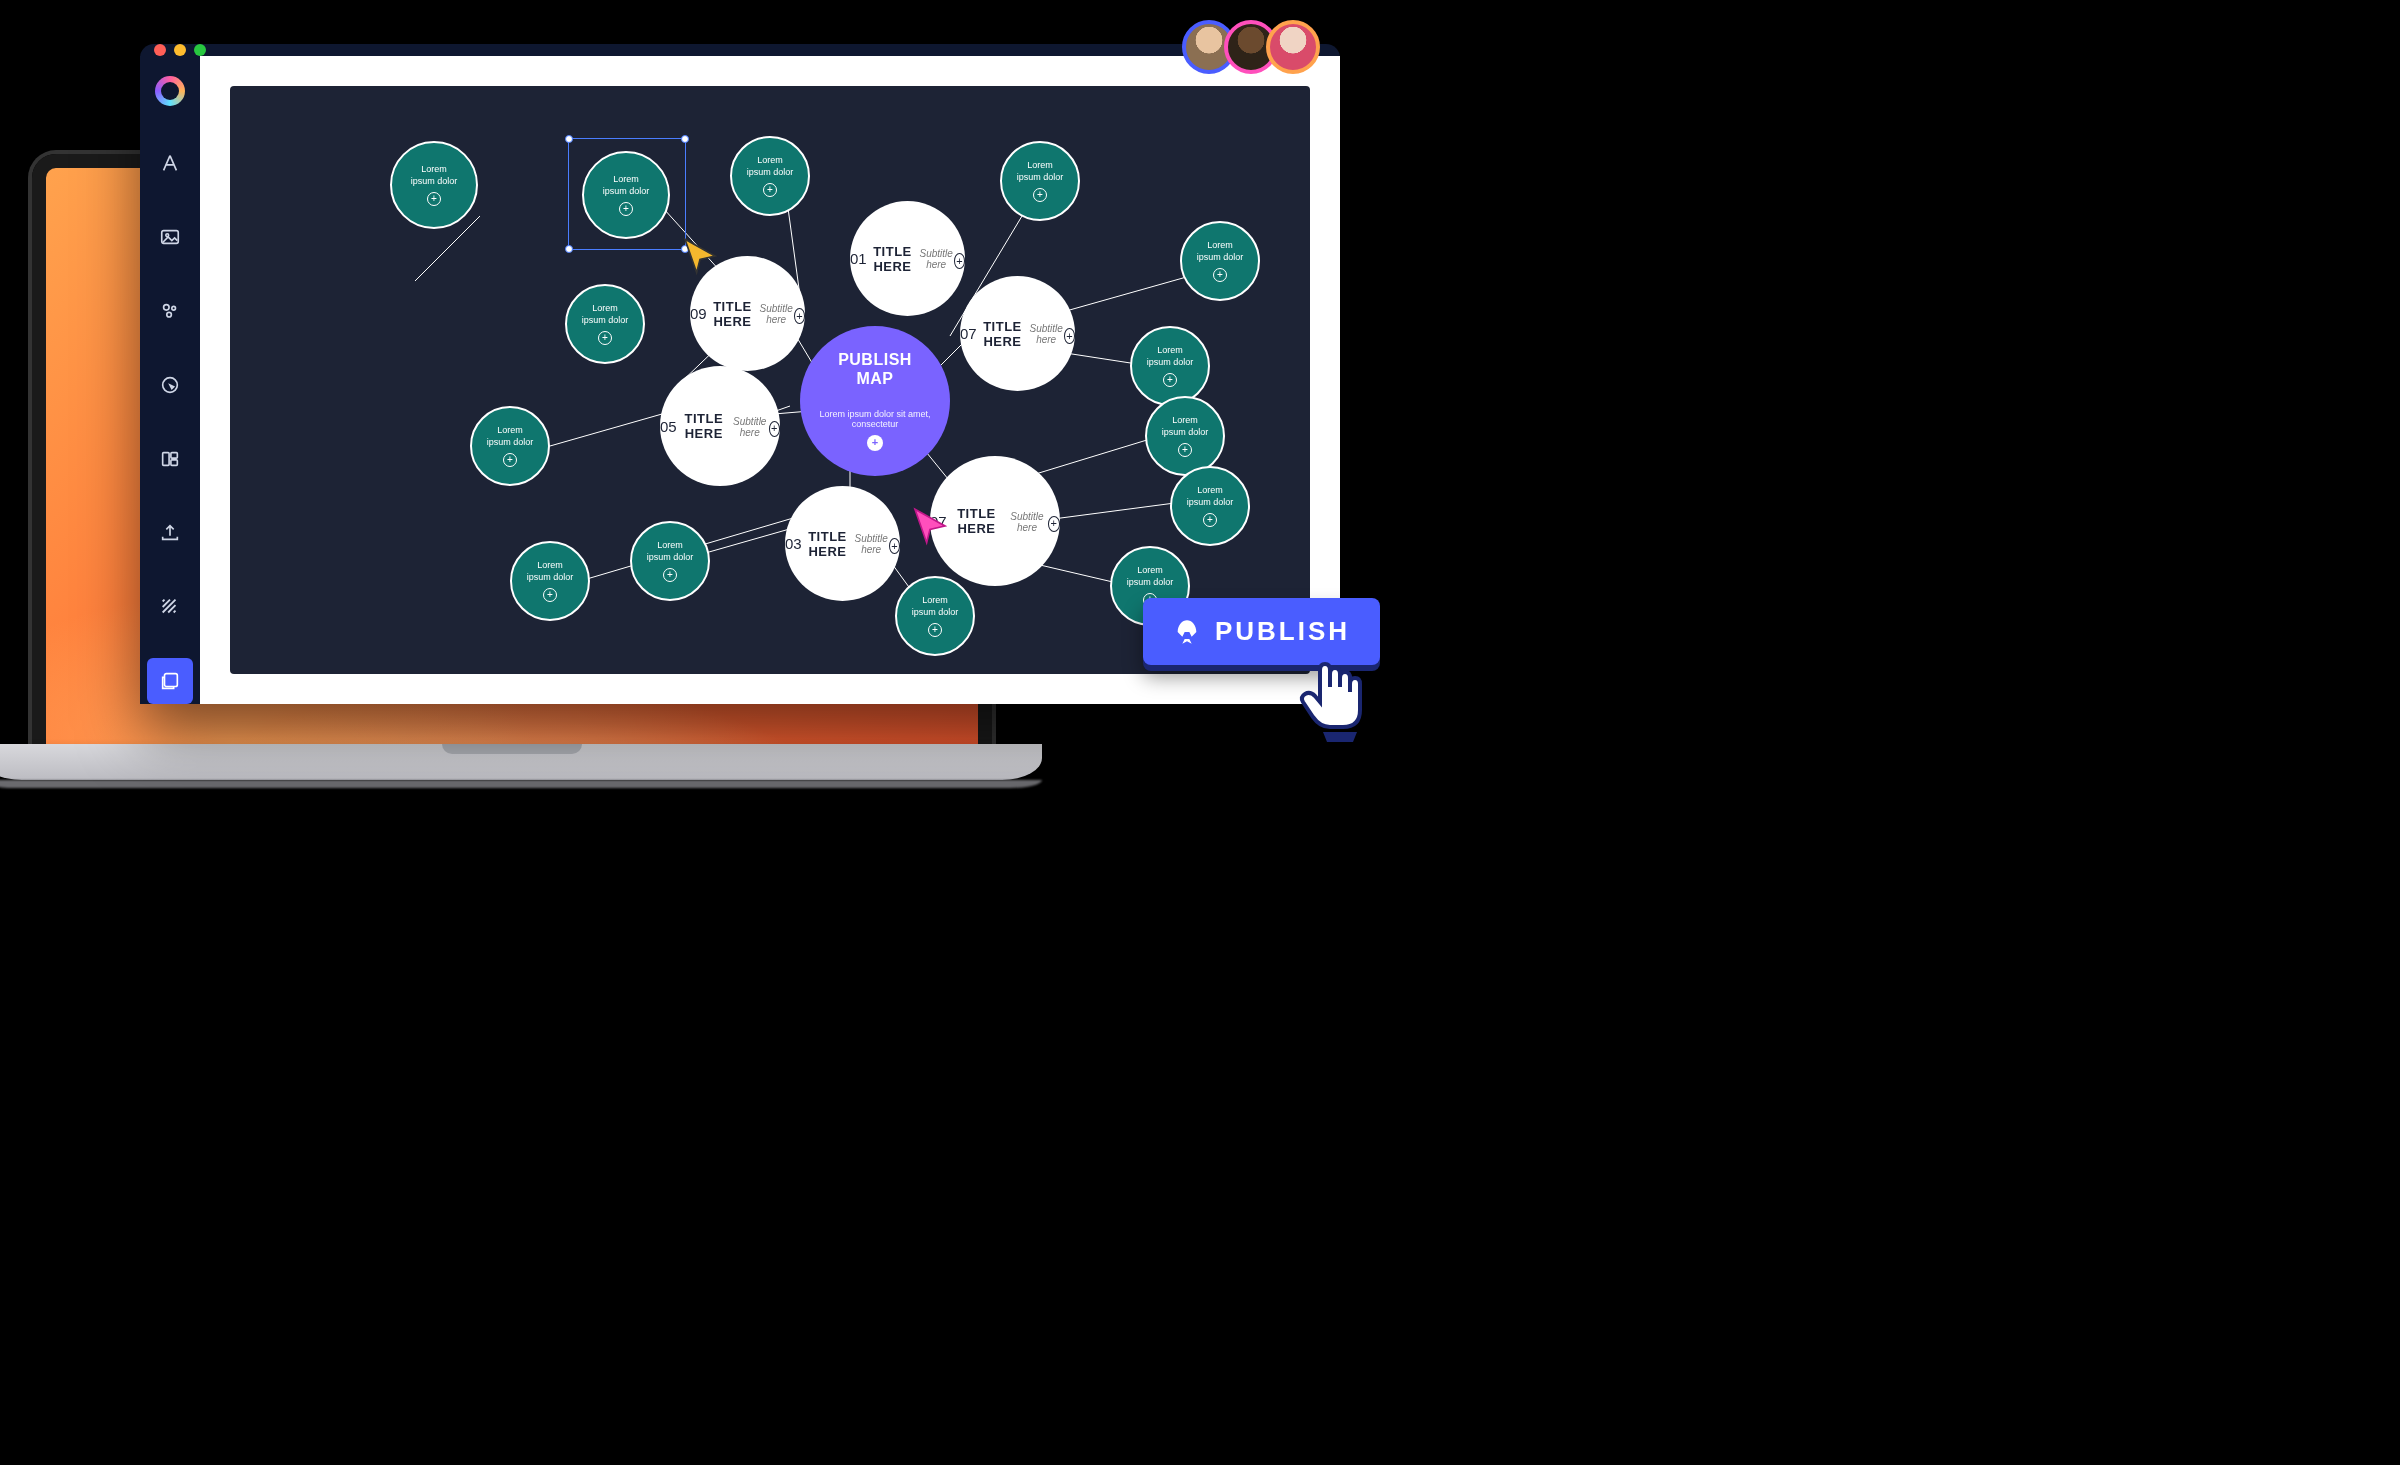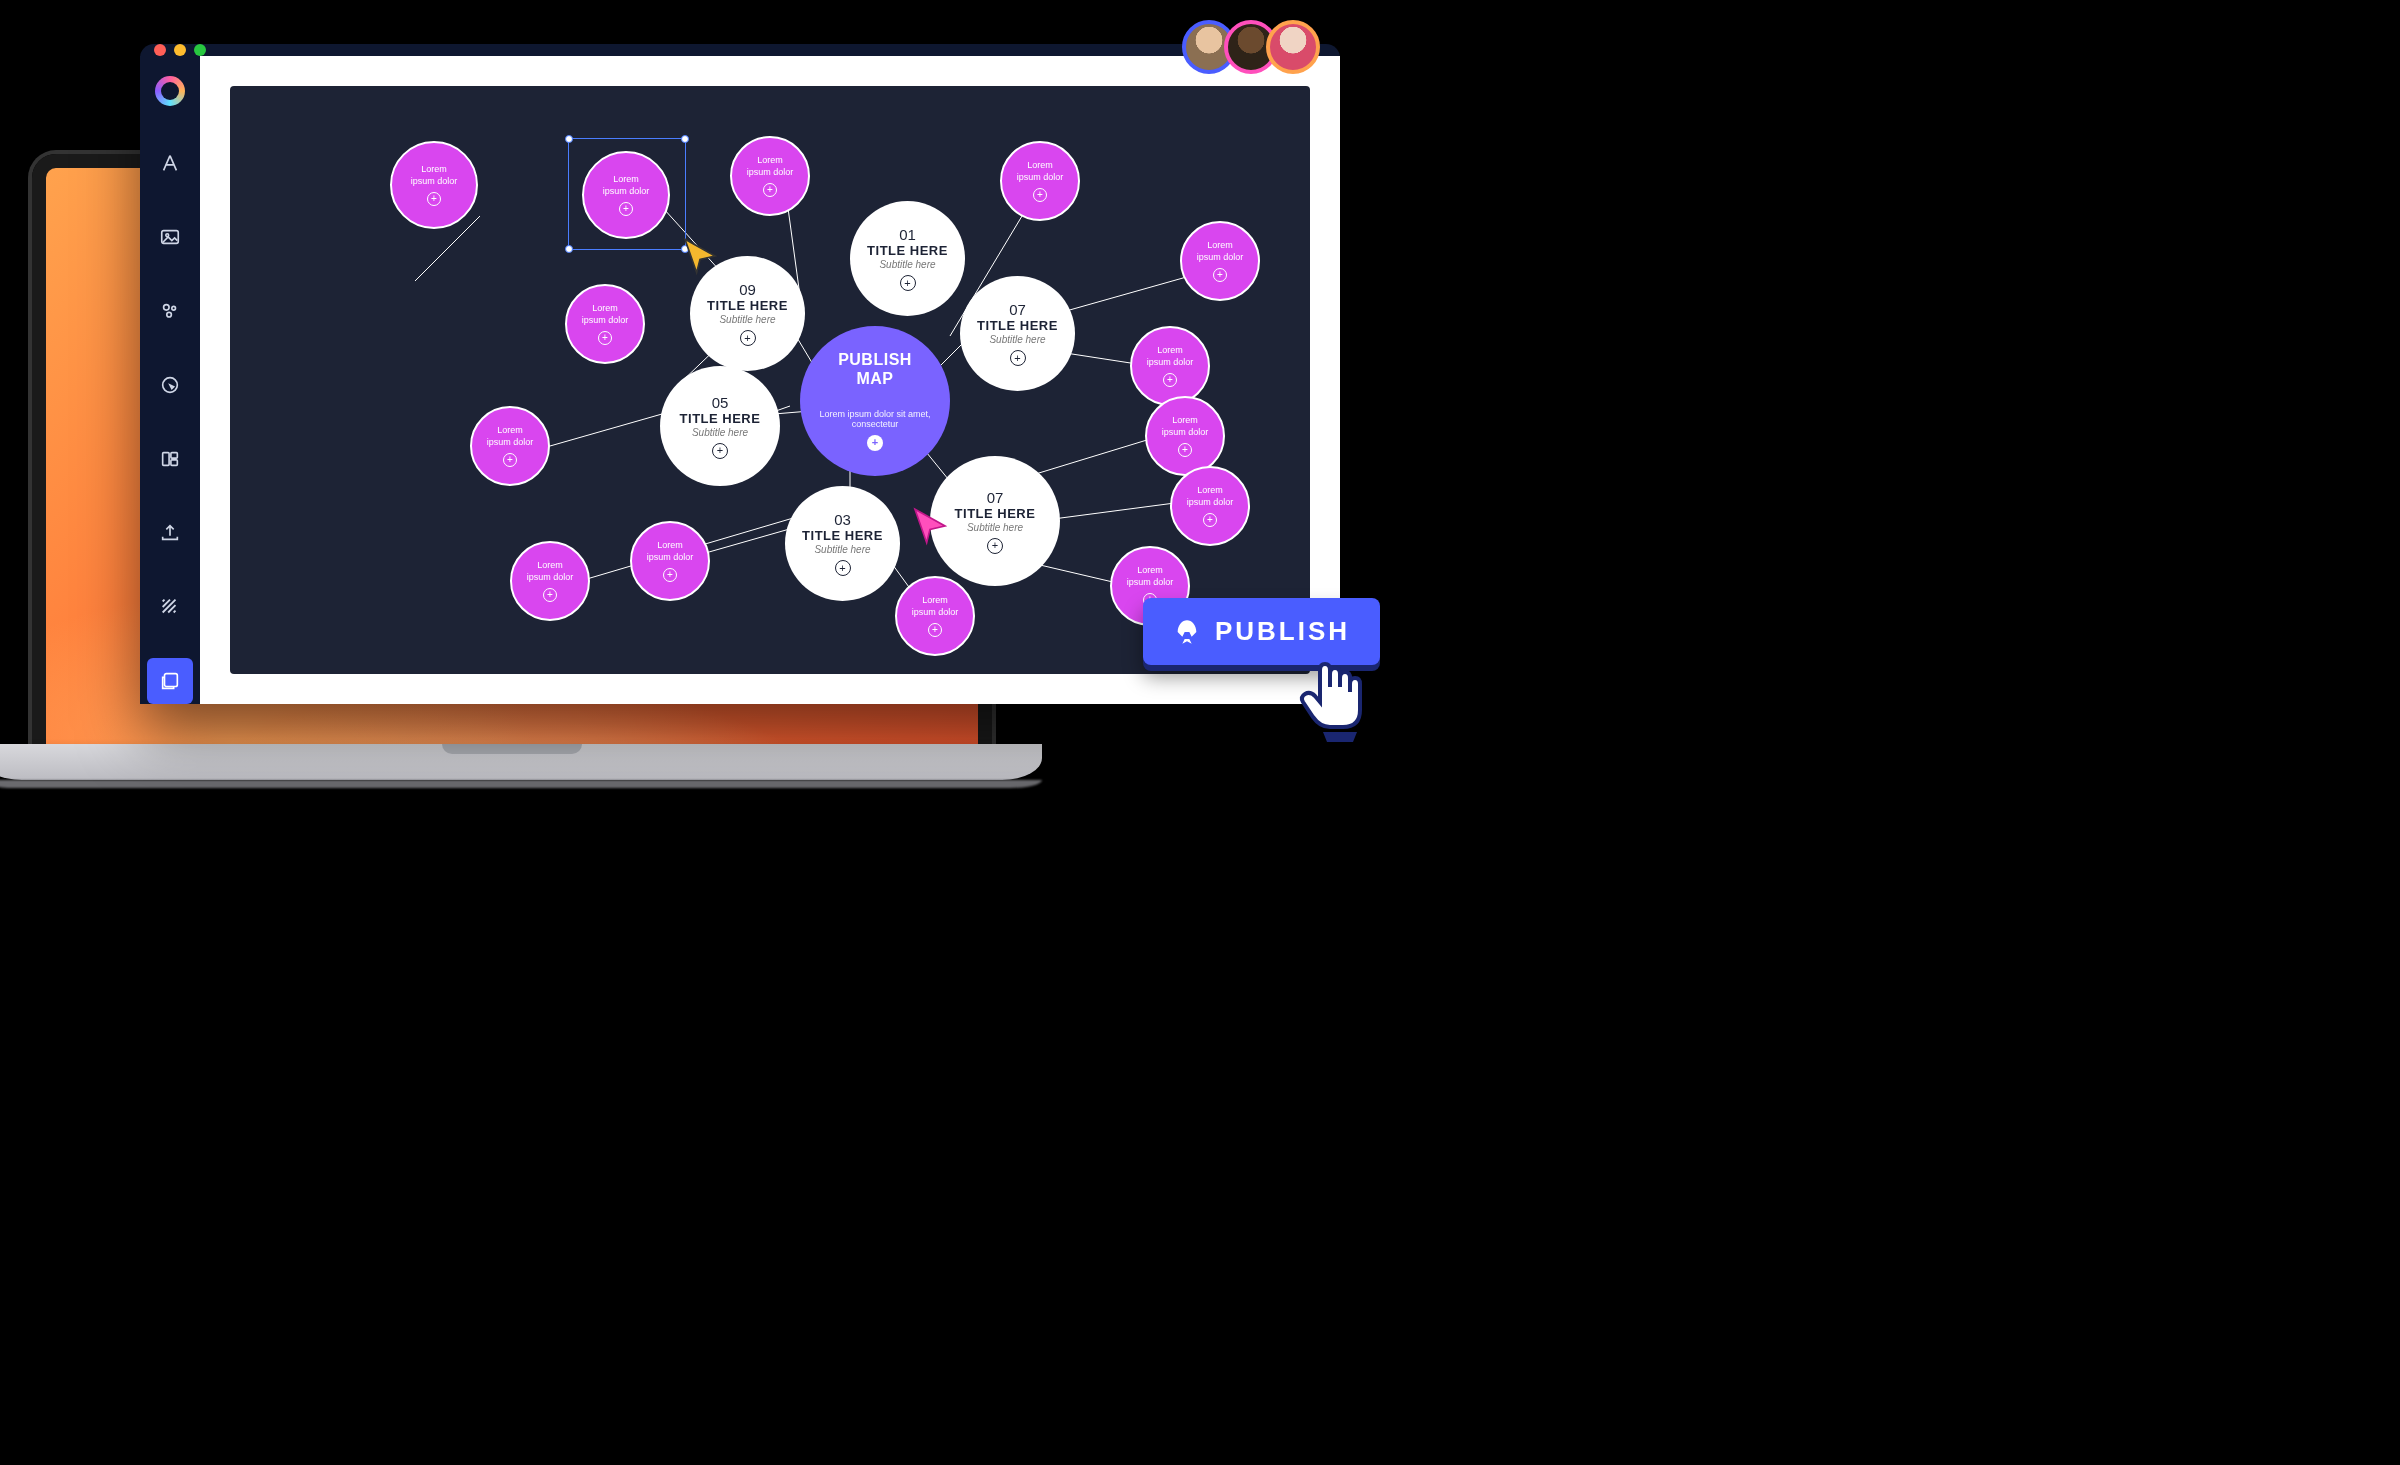--- a/index.html
+++ b/index.html
@@ -29,28 +29,28 @@
 .sb-item { width: 46px; height: 46px; display:flex; align-items:center; justify-content:center; border-radius:6px; color:#cfd6e6; cursor:pointer; }
 .sb-item.active { background:#4a5dff; color:#fff; }
 .sb-item svg { width:22px; height:22px; }
 .app-logo { width:30px; height:30px; border-radius:50%; background: conic-gradient(#ff5ea0, #ffb457, #5ee2ff, #8b5cff, #ff5ea0); display:flex; align-items:center; justify-content:center; margin-bottom:6px; }
 .app-logo::after { content:""; width:18px; height:18px; border-radius:50%; background:#0e1730; }
 
 .canvas-wrap { flex:1; background:#fff; border-radius: 0 0 14px 0; padding: 30px; }
 .canvas { width:100%; height:100%; background:#1d2335; border-radius:4px; position:relative; overflow:hidden; }
 
 
-.node-white { position:absolute; background:#fff; color:#1d2335; border-radius:50%; display:flex; flex-direction:column; align-items:center; justify-content:center; text-align:center; }
+.node-white { position:absolute; background:#fff; color:#1d2335; border-radius:50%; display:flex; flex-direction:row; align-items:center; justify-content:center; text-align:center; }
 .node-white .num { font-size:15px; font-weight:400; }
 .node-white .title { font-size:13px; font-weight:800; letter-spacing:0.5px; }
 .node-white .sub { font-size:10px; font-style:italic; color:#777; margin-top:1px; }
 .plus-outline { width:16px; height:16px; border:1px solid currentColor; border-radius:50%; display:flex; align-items:center; justify-content:center; font-size:11px; margin-top:5px; line-height:1; }
 .plus-fill { width:16px; height:16px; background:#fff; color:#7a63ff; border-radius:50%; display:flex; align-items:center; justify-content:center; font-size:11px; margin-top:6px; line-height:1; font-weight:700; }
 
-.node-dark { position:absolute; background:#d946ef; color:#fff; border:2px solid #fff; border-radius:50%; display:flex; flex-direction:column; align-items:center; justify-content:center; text-align:left; font-size:9px; line-height:1.3; }
+.node-dark { position:absolute; background:#0f766e; color:#fff; border:2px solid #fff; border-radius:50%; display:flex; flex-direction:column; align-items:center; justify-content:center; text-align:left; font-size:9px; line-height:1.3; }
 .node-dark .plus-outline { color:#fff; border-color:#fff; margin-top:4px; width:14px; height:14px; font-size:10px; }
 
 .center-node { position:absolute; background:#7a63ff; color:#fff; border-radius:50%; display:flex; flex-direction:column; align-items:center; justify-content:center; text-align:center; }
 .center-node .ctitle { font-size:16px; font-weight:800; letter-spacing:0.5px; line-height:1.15; }
 .center-node .csub { font-size:9px; margin-top:21px; opacity:0.92; padding: 0 14px; }
 
 .sel-box { position:absolute; border:1.5px solid #4a7dff; pointer-events:none; }
 .sel-box .h { position:absolute; width:8px; height:8px; background:#fff; border:1.5px solid #4a7dff; border-radius:50%; }
 .sel-box .h.tl{top:-4px;left:-4px}.sel-box .h.tr{top:-4px;right:-4px}.sel-box .h.bl{bottom:-4px;left:-4px}.sel-box .h.br{bottom:-4px;right:-4px}
 

